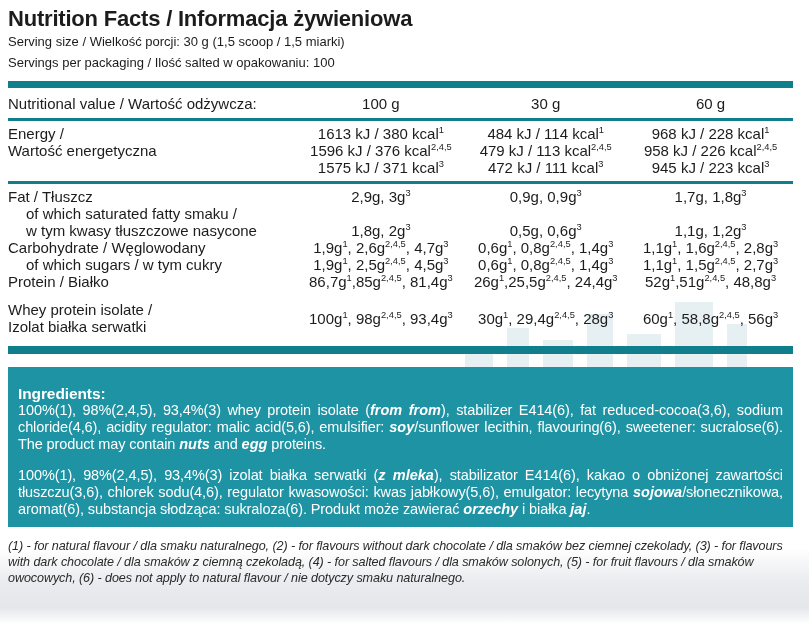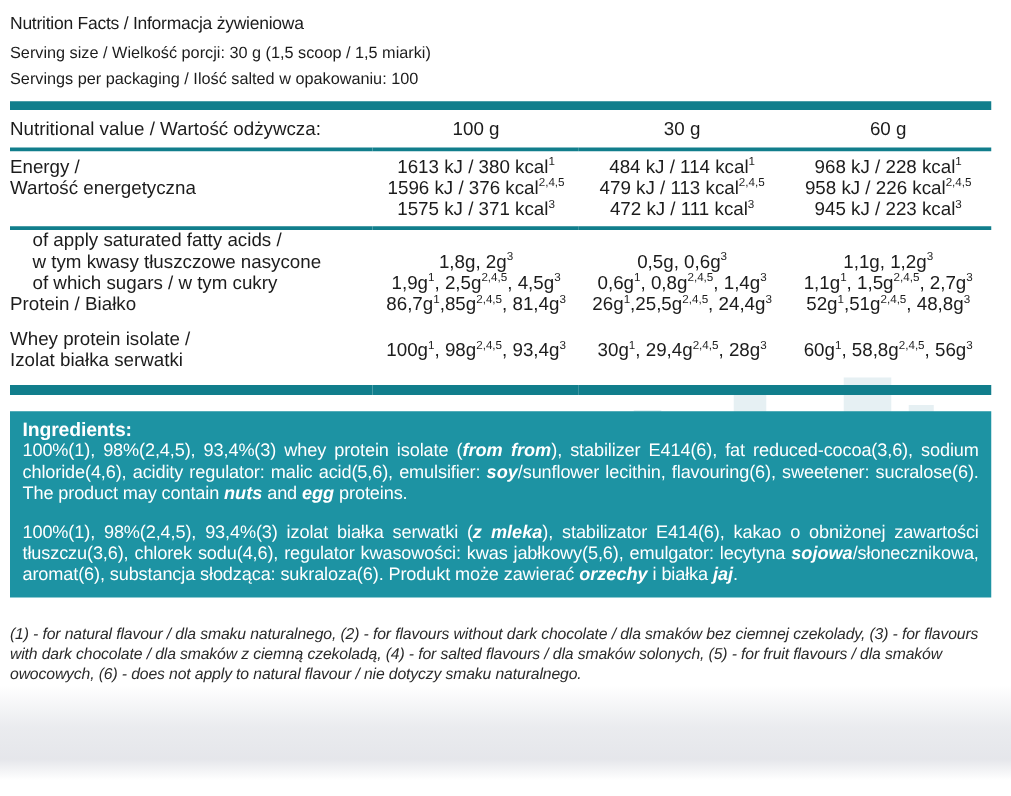--- a/index.html
+++ b/index.html
@@ -21,47 +21,47 @@
     display:flex;align-items:flex-end;gap:14px;z-index:0;}
   .bg-skyline .bar{background:rgba(142,188,200,0.22);}
   .bg-bottom{position:absolute;left:0;top:548px;width:809px;height:76px;z-index:0;
     background:linear-gradient(to bottom,
       rgba(214,216,222,0) 0%,
       rgba(205,208,216,0.42) 45%,
       rgba(208,210,218,0.55) 78%,
       rgba(255,255,255,0) 100%);}
   
   .content{position:relative;z-index:1;padding:5px 16px 0 8px;}
-  .title{font-size:14px;font-weight:normal;line-height:27px;letter-spacing:-0.2px;}
+  .title{font-size:22px;font-weight:bold;line-height:27px;letter-spacing:-0.2px;}
   .sub{font-size:13px;line-height:20.5px;}
   .rule-thick{height:7px;background:var(--teal-bar);margin-top:8px;}
   
   table{width:100%;border-collapse:collapse;table-layout:fixed;font-size:15px;line-height:17px;}
   col.c-label{width:37%;} col.c-num{width:21%;}
   th,td{font-weight:normal;vertical-align:top;padding:0;}
   .lbl{text-align:left;}
   .num{text-align:center;}
   .pre{white-space:pre-line;}
   thead th{padding:7px 0 6px 0;border-bottom:3px solid var(--teal-bar);}
   tr.r-energy td{padding:4px 0 5px 0;border-bottom:3px solid var(--teal-bar);line-height:17px;}
   tr.r-fat td{padding-top:4px;}
   tr.r-indent td.lbl{padding-left:18px;}
   tr.r-satfat td.num{vertical-align:bottom;}
   tr.r-salt td{padding-bottom:6px;border-bottom:8px solid var(--teal-bar);}
   tr.r-whey td{padding:11px 0 11px 0;border-bottom:8px solid var(--teal-bar);vertical-align:middle;}
   sup{font-size:62%;vertical-align:super;line-height:0;}
   
   .ingredients-box{margin-top:13px;background:var(--ingredients-bg);color:#ffffff;
-    padding:7px 10px 9px 10px;font-size:14.5px;line-height:17px;letter-spacing:-0.1px;}
+    padding:18px 10px 9px 10px;font-size:14.5px;line-height:17px;letter-spacing:-0.1px;}
   .ing-heading{font-weight:bold;font-size:15.5px;}
   .ing-text{text-align:justify;}
   .ing-text b i{letter-spacing:0;}
   .ing-gap{height:14px;}
   
-  .footnotes{margin-top:21px;font-size:12.6px;line-height:16px;font-style:italic;
+  .footnotes{margin-top:11px;font-size:12.6px;line-height:16px;font-style:italic;
     color:var(--footnote);letter-spacing:-0.1px;}
 </style>
 </head>
 <body>
 
 <div class="bg-skyline">
   <div class="bar" style="width:28px;height:38px"></div>
   <div class="bar" style="width:22px;height:58px"></div>
   <div class="bar" style="width:30px;height:46px"></div>
   <div class="bar" style="width:26px;height:72px"></div>
@@ -101,26 +101,38 @@
         <td class="num pre">1613 kJ / 380 kcal<sup>1</sup>
 1596 kJ / 376 kcal<sup>2,4,5</sup>
 1575 kJ / 371 kcal<sup>3</sup></td>
         <td class="num pre">484 kJ / 114 kcal<sup>1</sup>
 479 kJ / 113 kcal<sup>2,4,5</sup>
 472 kJ / 111 kcal<sup>3</sup></td>
         <td class="num pre">968 kJ / 228 kcal<sup>1</sup>
 958 kJ / 226 kcal<sup>2,4,5</sup>
 945 kJ / 223 kcal<sup>3</sup></td>
       </tr>
+      <tr class="r-fat">
+        <td class="lbl">Fat / Tłuszcz</td>
+        <td class="num">2,9g, 3g<sup>3</sup></td>
+        <td class="num">0,9g, 0,9g<sup>3</sup></td>
+        <td class="num">1,7g, 1,8g<sup>3</sup></td>
+      </tr>
       <tr class="r-satfat r-indent">
-        <td class="lbl pre">of apply saturated fatty acids /
+        <td class="lbl pre">of which saturated fatty smaku /
 w tym kwasy tłuszczowe nasycone</td>
         <td class="num">1,8g, 2g<sup>3</sup></td>
         <td class="num">0,5g, 0,6g<sup>3</sup></td>
         <td class="num">1,1g, 1,2g<sup>3</sup></td>
+      </tr>
+      <tr>
+        <td class="lbl">Carbohydrate / Węglowodany</td>
+        <td class="num">1,9g<sup>1</sup>, 2,6g<sup>2,4,5</sup>, 4,7g<sup>3</sup></td>
+        <td class="num">0,6g<sup>1</sup>, 0,8g<sup>2,4,5</sup>, 1,4g<sup>3</sup></td>
+        <td class="num">1,1g<sup>1</sup>, 1,6g<sup>2,4,5</sup>, 2,8g<sup>3</sup></td>
       </tr>
       <tr class="r-indent">
         <td class="lbl">of which sugars / w tym cukry</td>
         <td class="num">1,9g<sup>1</sup>, 2,5g<sup>2,4,5</sup>, 4,5g<sup>3</sup></td>
         <td class="num">0,6g<sup>1</sup>, 0,8g<sup>2,4,5</sup>, 1,4g<sup>3</sup></td>
         <td class="num">1,1g<sup>1</sup>, 1,5g<sup>2,4,5</sup>, 2,7g<sup>3</sup></td>
       </tr>
       <tr>
         <td class="lbl">Protein / Białko</td>
         <td class="num">86,7g<sup>1</sup>,85g<sup>2,4,5</sup>, 81,4g<sup>3</sup></td>

